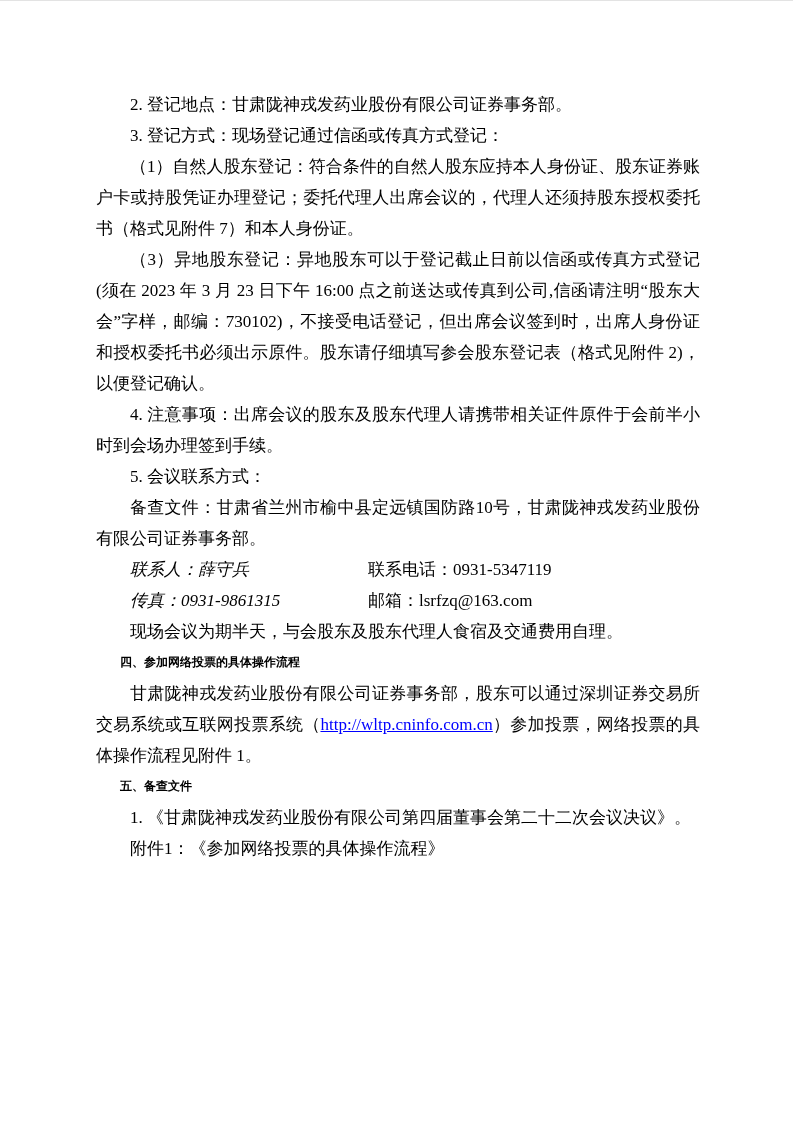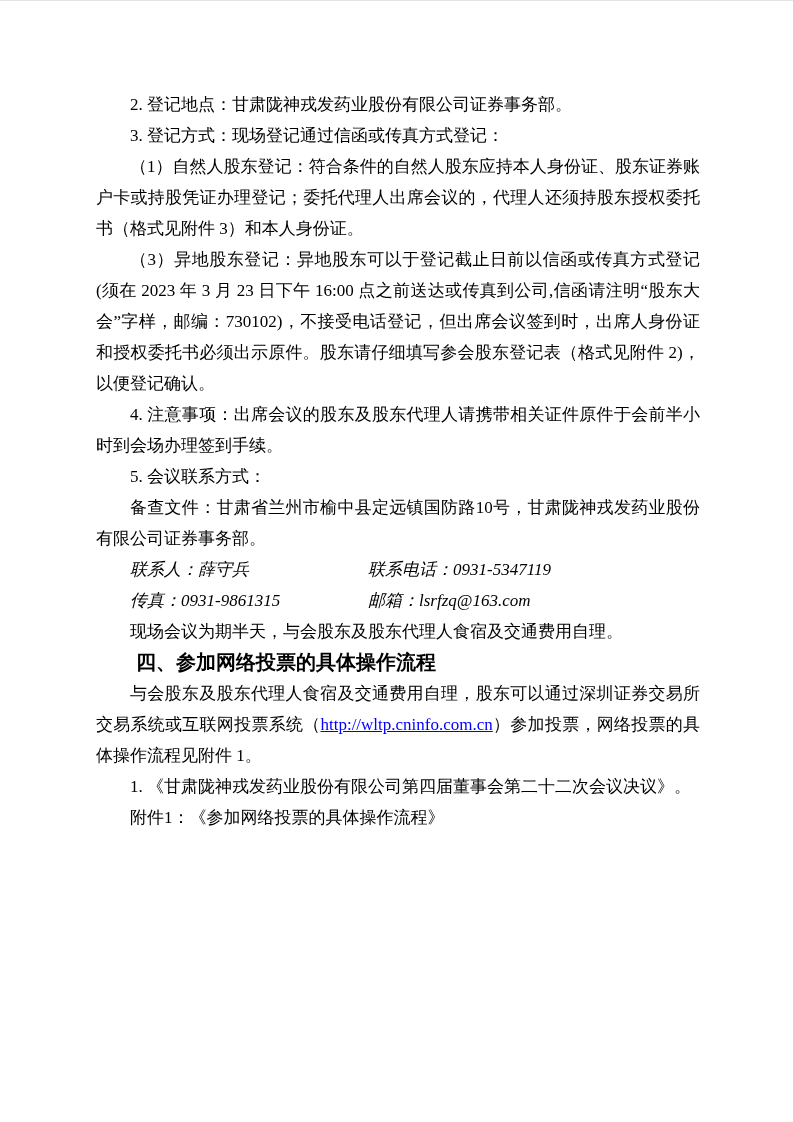--- a/index.html
+++ b/index.html
@@ -22,55 +22,54 @@
     margin: 0;
     font-size: 17px;
     line-height: 31px;
     text-align: justify;
     text-indent: 2em;
     color: #000000;
     word-break: break-word;
   }
   .heading {
     margin: 0;
-    font-size: 20px;
+    font-size: 12px;
     line-height: 31px;
     font-family: "Liberation Sans", "DejaVu Sans", sans-serif;
     font-weight: bold;
     text-indent: 2em;
     color: #000000;
   }
   .contact-row .col-left {
     display: inline-block;
     width: 238px;
     text-indent: 0;
     font-style: italic;
   }
   .contact-row .col-right {
     display: inline;
     text-indent: 0;
-    font-style: italic;
   }
   .link {
     color: #0000ff;
     text-decoration: underline;
     font-family: Liberation Serif, serif;
     cursor: pointer;
   }
 </style>
 </head>
 <body>
 
 <div class="page">
 
   <p class="para">2. 登记地点：甘肃陇神戎发药业股份有限公司证券事务部。</p>
 
   <p class="para">3. 登记方式：现场登记通过信函或传真方式登记：</p>
 
-  <p class="para">（1）自然人股东登记：符合条件的自然人股东应持本人身份证、股东证券账户卡或持股凭证办理登记；委托代理人出席会议的，代理人还须持股东授权委托书（格式见附件 3）和本人身份证。</p>
+  <p class="para">（1）自然人股东登记：符合条件的自然人股东应持本人身份证、股东证券账户卡或持股凭证办理登记；委托代理人出席会议的，代理人还须持股东授权委托书（格式见附件 7）和本人身份证。</p>
 
 
   <p class="para">（3）异地股东登记：异地股东可以于登记截止日前以信函或传真方式登记(须在 2023 年 3 月 23 日下午 16:00 点之前送达或传真到公司,信函请注明“股东大会”字样，邮编：730102)，不接受电话登记，但出席会议签到时，出席人身份证和授权委托书必须出示原件。股东请仔细填写参会股东登记表（格式见附件 2)，以便登记确认。</p>
 
   <p class="para">4. 注意事项：出席会议的股东及股东代理人请携带相关证件原件于会前半小时到会场办理签到手续。</p>
 
   <p class="para">5. 会议联系方式：</p>
 
   <p class="para">备查文件：甘肃省兰州市榆中县定远镇国防路10号，甘肃陇神戎发药业股份有限公司证券事务部。</p>
 
@@ -79,21 +78,22 @@
   </p>
 
   <p class="para contact-row">
     <span class="col-left">传真：0931-9861315</span><span class="col-right">邮箱：lsrfzq@163.com</span>
   </p>
 
   <p class="para">现场会议为期半天，与会股东及股东代理人食宿及交通费用自理。</p>
 
   <p class="heading">四、参加网络投票的具体操作流程</p>
 
-  <p class="para"><span>与会股东及股东代理人食宿及交通费用自理，股东可以通过深圳证券交易所交易系统或互联网投票系统（</span><a class="link">http://wltp.cninfo.com.cn</a><span>）参加投票，网络投票的具体操作流程见附件 1。</span></p>
+  <p class="para"><span>甘肃陇神戎发药业股份有限公司证券事务部，股东可以通过深圳证券交易所交易系统或互联网投票系统（</span><a class="link">http://wltp.cninfo.com.cn</a><span>）参加投票，网络投票的具体操作流程见附件 1。</span></p>
 
+  <p class="heading">五、备查文件</p>
 
   <p class="para">1. 《甘肃陇神戎发药业股份有限公司第四届董事会第二十二次会议决议》。</p>
 
   <p class="para">附件1：《参加网络投票的具体操作流程》</p>
 
 
 </div>
 
 </body></html>

